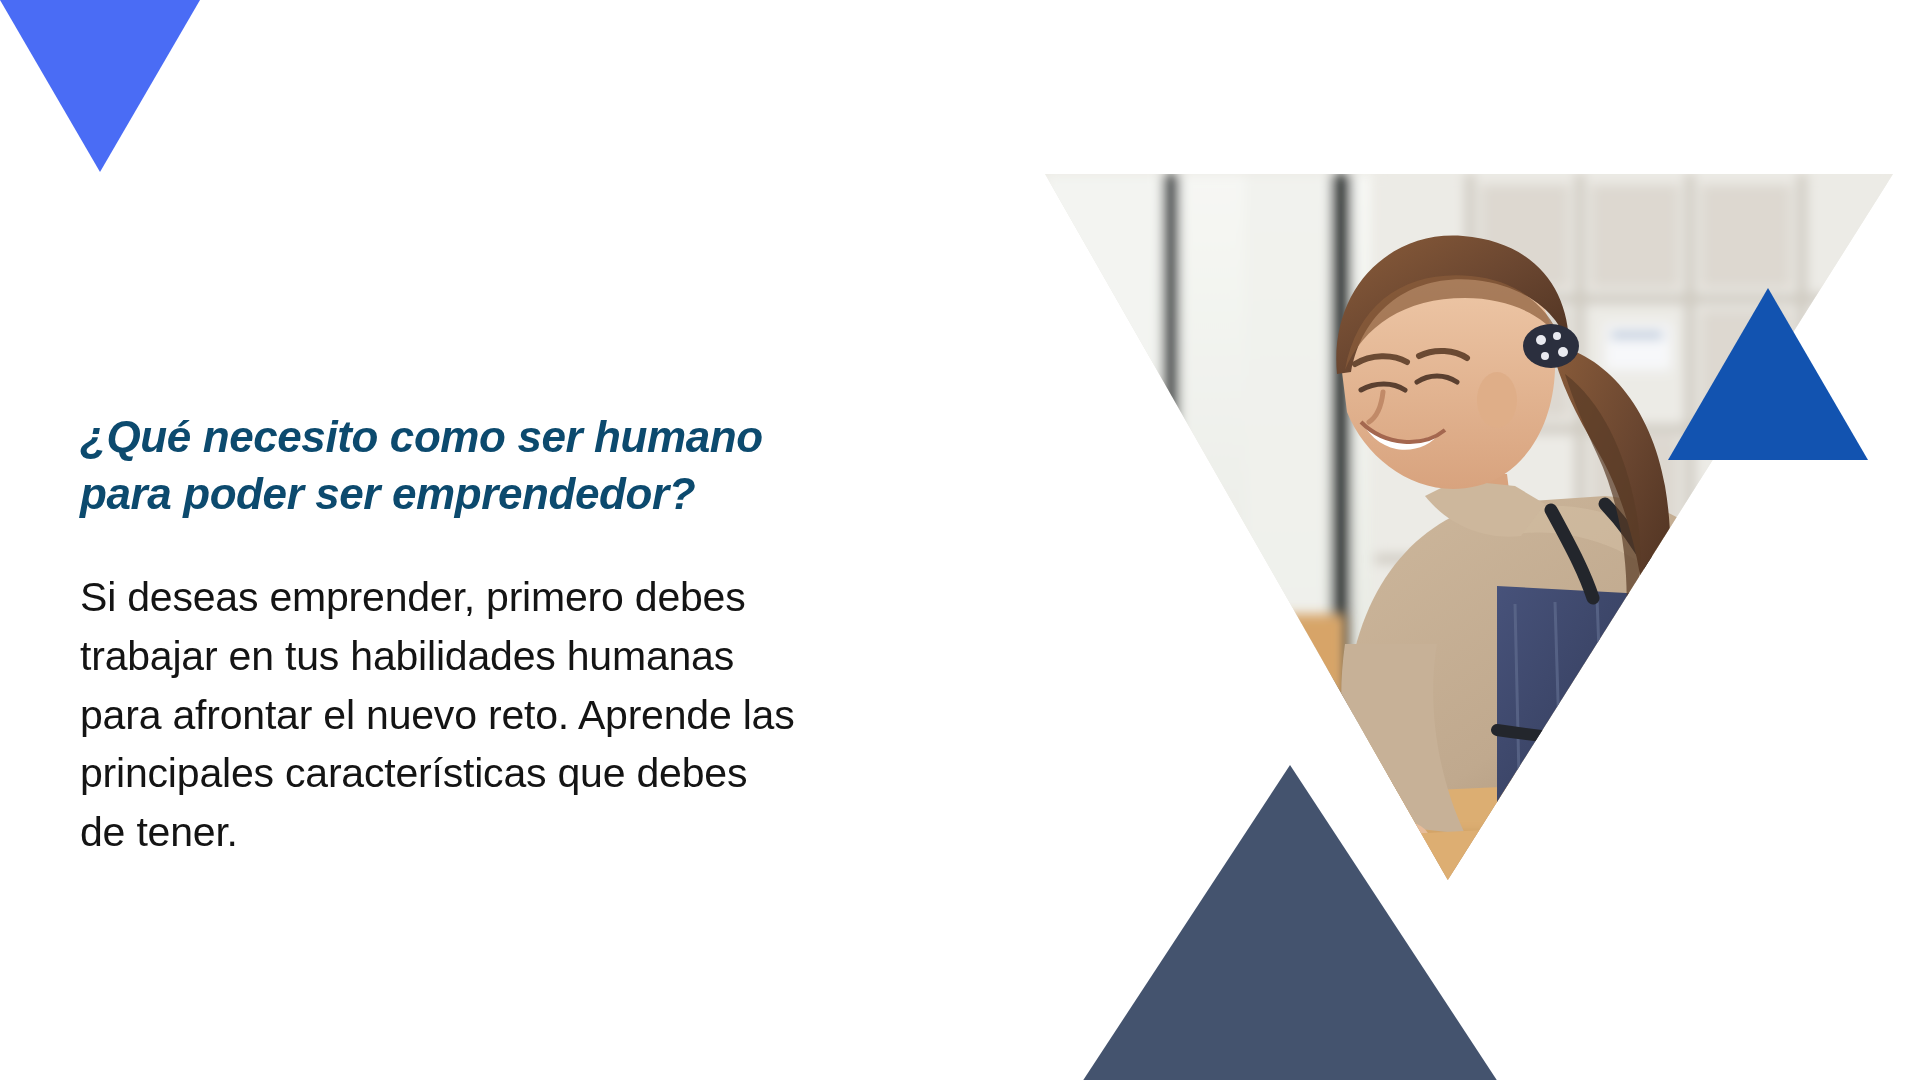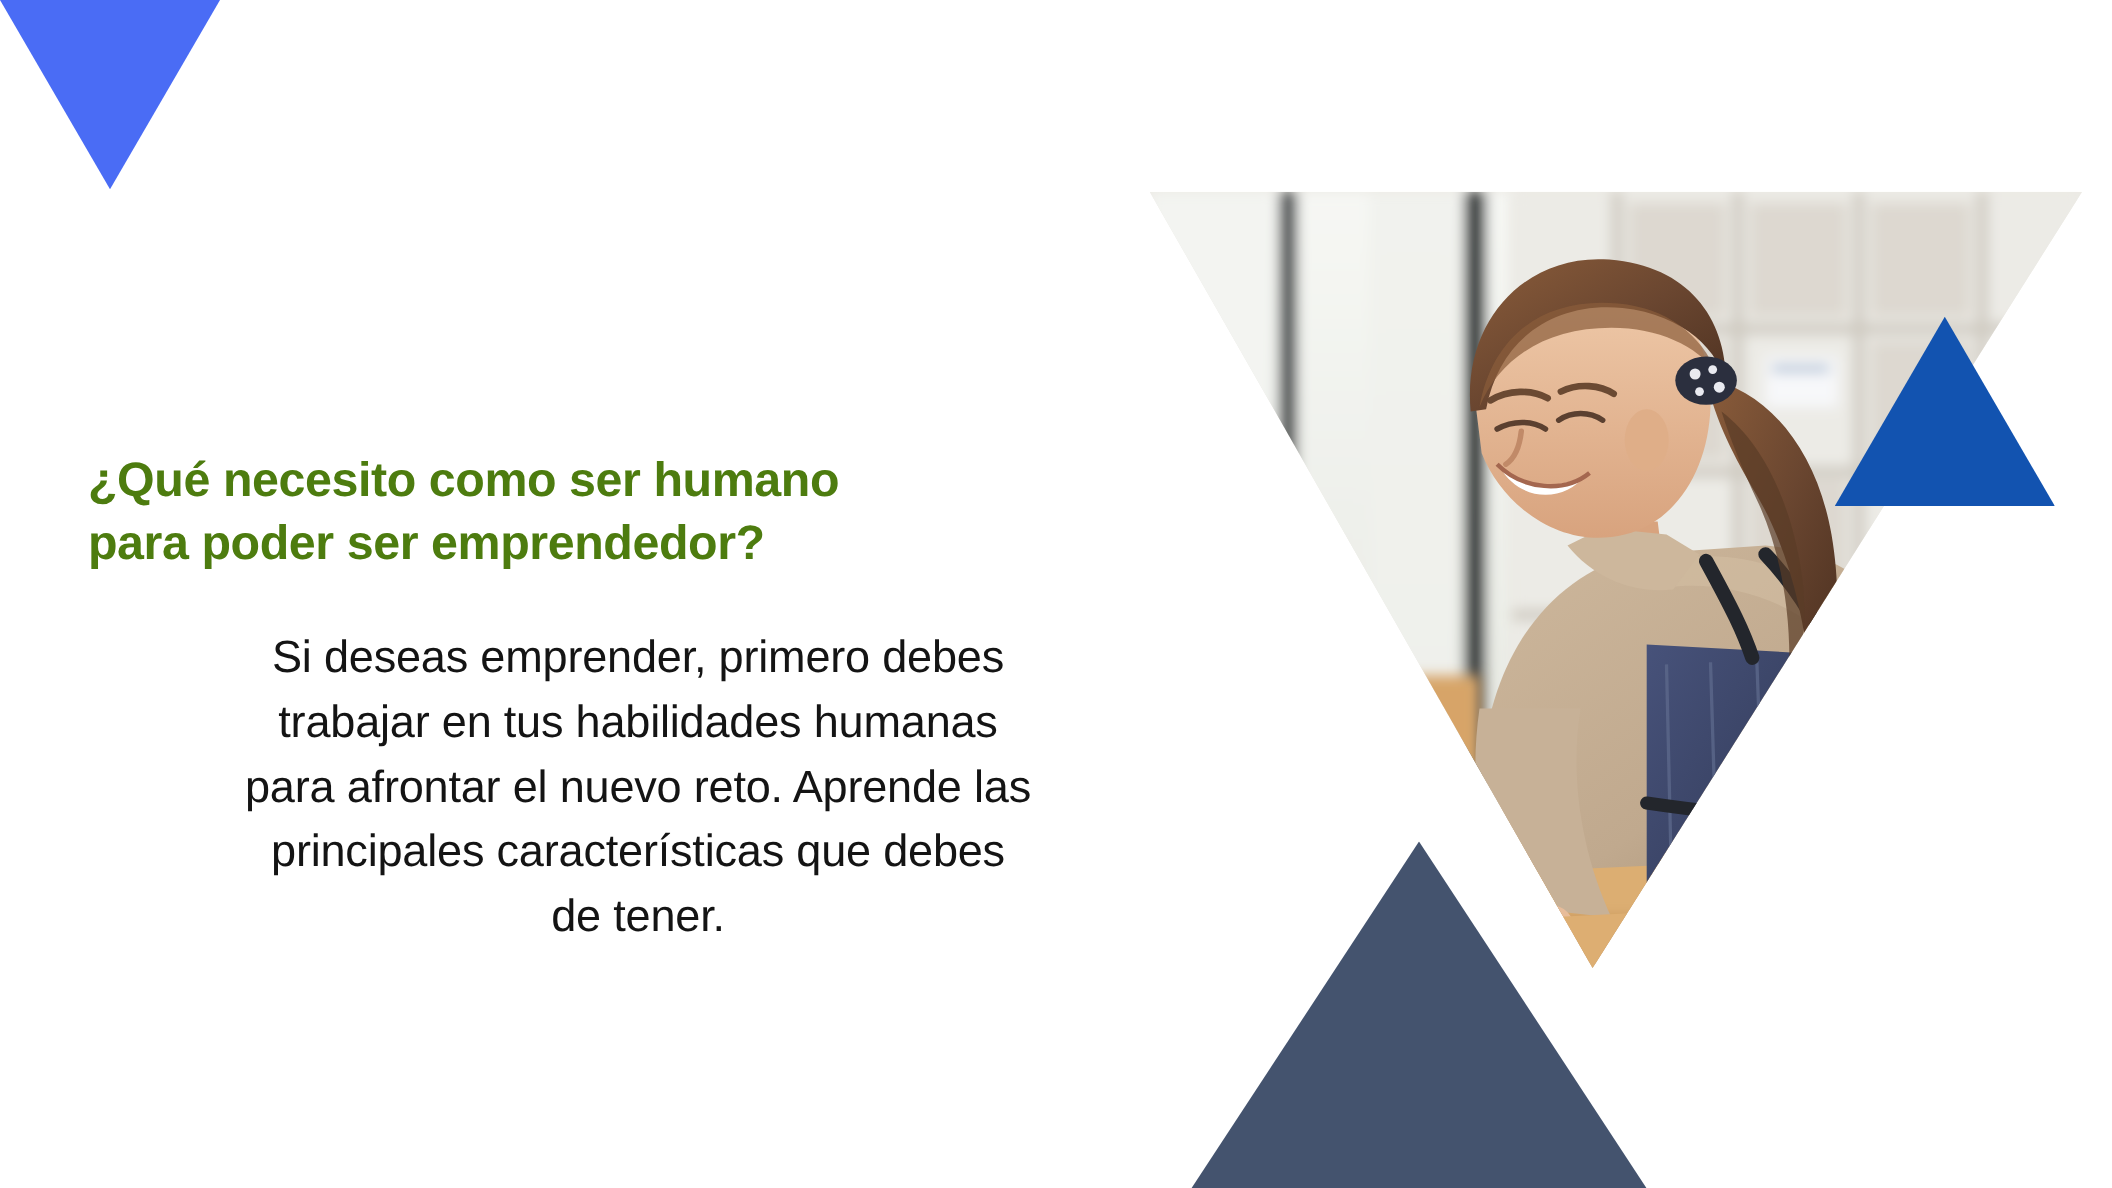--- a/index.html
+++ b/index.html
@@ -73,36 +73,36 @@
     width: 1000px;
   }
 
   #headline {
     margin: 0 0 46px 0;
     font-family: "Liberation Sans", sans-serif;
     font-weight: 700;
     font-size: 44px;
     line-height: 1.30;
     letter-spacing: -0.4px;
-    color: #4d7c0f;
+    color: #0c4a6e;
     max-width: 840px;
     white-space: pre-line;
+    font-style: italic;
   }
 
   #body-paragraph {
     margin: 0;
     font-family: "Liberation Sans", sans-serif;
     font-weight: 400;
     font-size: 41px;
     line-height: 1.43;
     letter-spacing: -0.2px;
     color: #141414;
     max-width: 1000px;
     white-space: pre-line;
-    text-align: center;
   }
 </style>
 </head>
 <body>
 
 <div id="slide">
 
   <svg class="tri" id="tri-top-left" viewBox="0 0 200 172" preserveAspectRatio="none">
     <polygon points="0,0 200,0 100,172" fill="#4a6cf5"></polygon>
   </svg>

